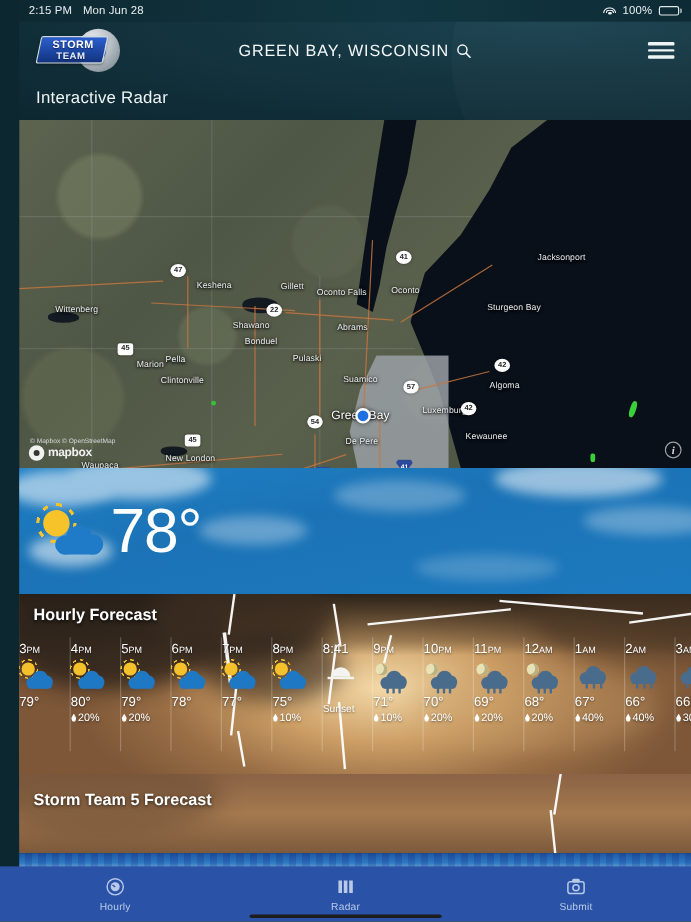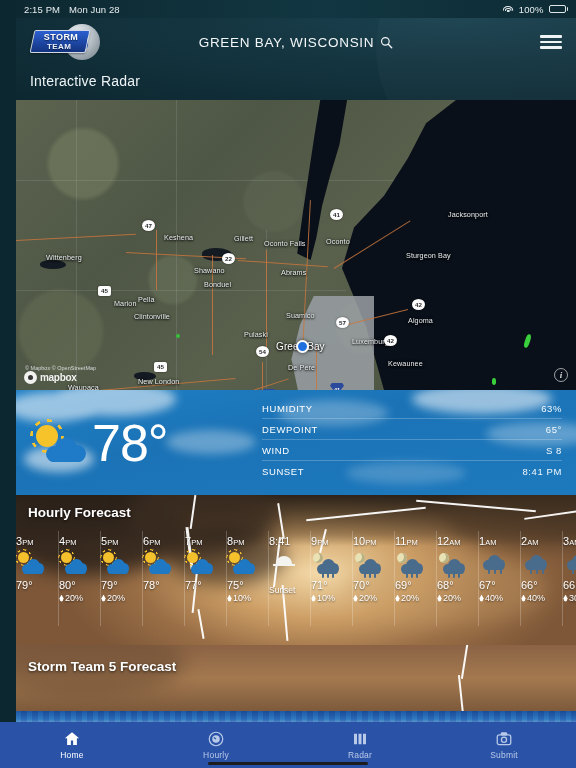--- a/index.html
+++ b/index.html
@@ -404,21 +404,21 @@
     <div class="greendot" style="left:160px;top:234px;"></div>
 
     <div id="map-labels">
         <div class="mlabel" style="left: 30px; top: 153px;">Wittenberg</div>
         <div class="mlabel" style="left: 148px; top: 133px;">Keshena</div>
         <div class="mlabel" style="left: 178px; top: 166px;">Shawano</div>
         <div class="mlabel" style="left: 122px; top: 195px;">Pella</div>
         <div class="mlabel" style="left: 188px; top: 180px;">Bonduel</div>
         <div class="mlabel" style="left: 98px; top: 199px;">Marion</div>
         <div class="mlabel" style="left: 118px; top: 212px;">Clintonville</div>
-        <div class="mlabel" style="left: 228px; top: 194px; margin-top: 36px;">Pulaski</div>
+        <div class="mlabel" style="left: 228px; top: 194px;">Pulaski</div>
         <div class="mlabel" style="left: 265px; top: 168px;">Abrams</div>
         <div class="mlabel" style="left: 270px; top: 211px;">Suamico</div>
         <div class="mlabel" style="left: 310px; top: 137px;">Oconto</div>
         <div class="mlabel" style="left: 218px; top: 134px;">Gillett</div>
         <div class="mlabel" style="left: 248px; top: 139px;">Oconto Falls</div>
         <div class="mlabel " style="left: 390px; top: 151px;">Sturgeon Bay</div>
         <div class="mlabel" style="left: 432px; top: 110px;">Jacksonport</div>
         <div class="mlabel" style="left: 392px; top: 216px;">Algoma</div>
         <div class="mlabel" style="left: 336px; top: 237px;">Luxemburg</div>
         <div class="mlabel" style="left: 372px; top: 259px;">Kewaunee</div>
@@ -468,38 +468,20 @@
           <div class="sun"></div>
           <div class="cloud-g">
             <span class="cloud-shape a"></span>
             <span class="cloud-shape b"></span>
             <span class="cloud-shape c"></span>
             <span class="cloud-shape d"></span>
           </div>
         </div>
         <div class="temp-now">78°</div>
       </div>
-      <div class="stats" id="stats-list">
-          <div class="stat-row">
-            <span>HUMIDITY</span>
-            <span class="stat-val">63%</span>
-          </div>
-          <div class="stat-row">
-            <span>DEWPOINT</span>
-            <span class="stat-val">65°</span>
-          </div>
-          <div class="stat-row">
-            <span>WIND</span>
-            <span class="stat-val">S 8</span>
-          </div>
-          <div class="stat-row">
-            <span>SUNSET</span>
-            <span class="stat-val">8:41 PM</span>
-          </div>
-        </div>
     </div>
   </div>
 
   <div class="hourly">
     <div class="hcloud" style="left:-20px;top:-10px;width:190px;height:90px;background:#2a211a;opacity:.85;"></div>
     <div class="hcloud" style="left:110px;top:-20px;width:150px;height:80px;background:#3a2c20;opacity:.8;"></div>
     <div class="hcloud" style="left:150px;top:30px;width:120px;height:60px;background:#2b211a;opacity:.6;"></div>
     <div class="hcloud" style="left:430px;top:-14px;width:170px;height:70px;background:#4a3725;opacity:.55;"></div>
     <div class="hcloud" style="left:330px;top:60px;width:200px;height:70px;background:#c59a65;opacity:.35;"></div>
 
@@ -760,28 +742,20 @@
     <div class="bolt" style="left:444px;top:30px;width:2.2px;height:40px;transform:rotate(-6deg);"></div>
     <div class="storm-title">Storm Team 5 Forecast</div>
   </div>
 
   <div class="video">
     <div class="vid-noise"></div>
     <div class="vid-word">FUTURECAST</div>
   </div>
 
   <div class="tabbar" id="tabbar">
-      <div class="tab active">
-        <span>
-          <svg width="18" height="18" viewBox="0 0 24 24" fill="currentColor">
-            <path d="M12 3 2.5 11h3v9h5v-6h3v6h5v-9h3z"></path>
-          </svg>
-        </span>
-        <span class="tab-label">Home</span>
-      </div>
       <div class="tab">
         <span>
           <svg width="18" height="18" viewBox="0 0 24 24" fill="none" stroke="currentColor" stroke-width="1.6">
             <circle cx="12" cy="12" r="9"></circle>
             <circle cx="12" cy="12" r="5" fill="currentColor" stroke="none"></circle>
             <path d="M12 12 L9 10" stroke="#2a53a8" stroke-width="1.6"></path>
           </svg>
         </span>
         <span class="tab-label">Hourly</span>
       </div>

